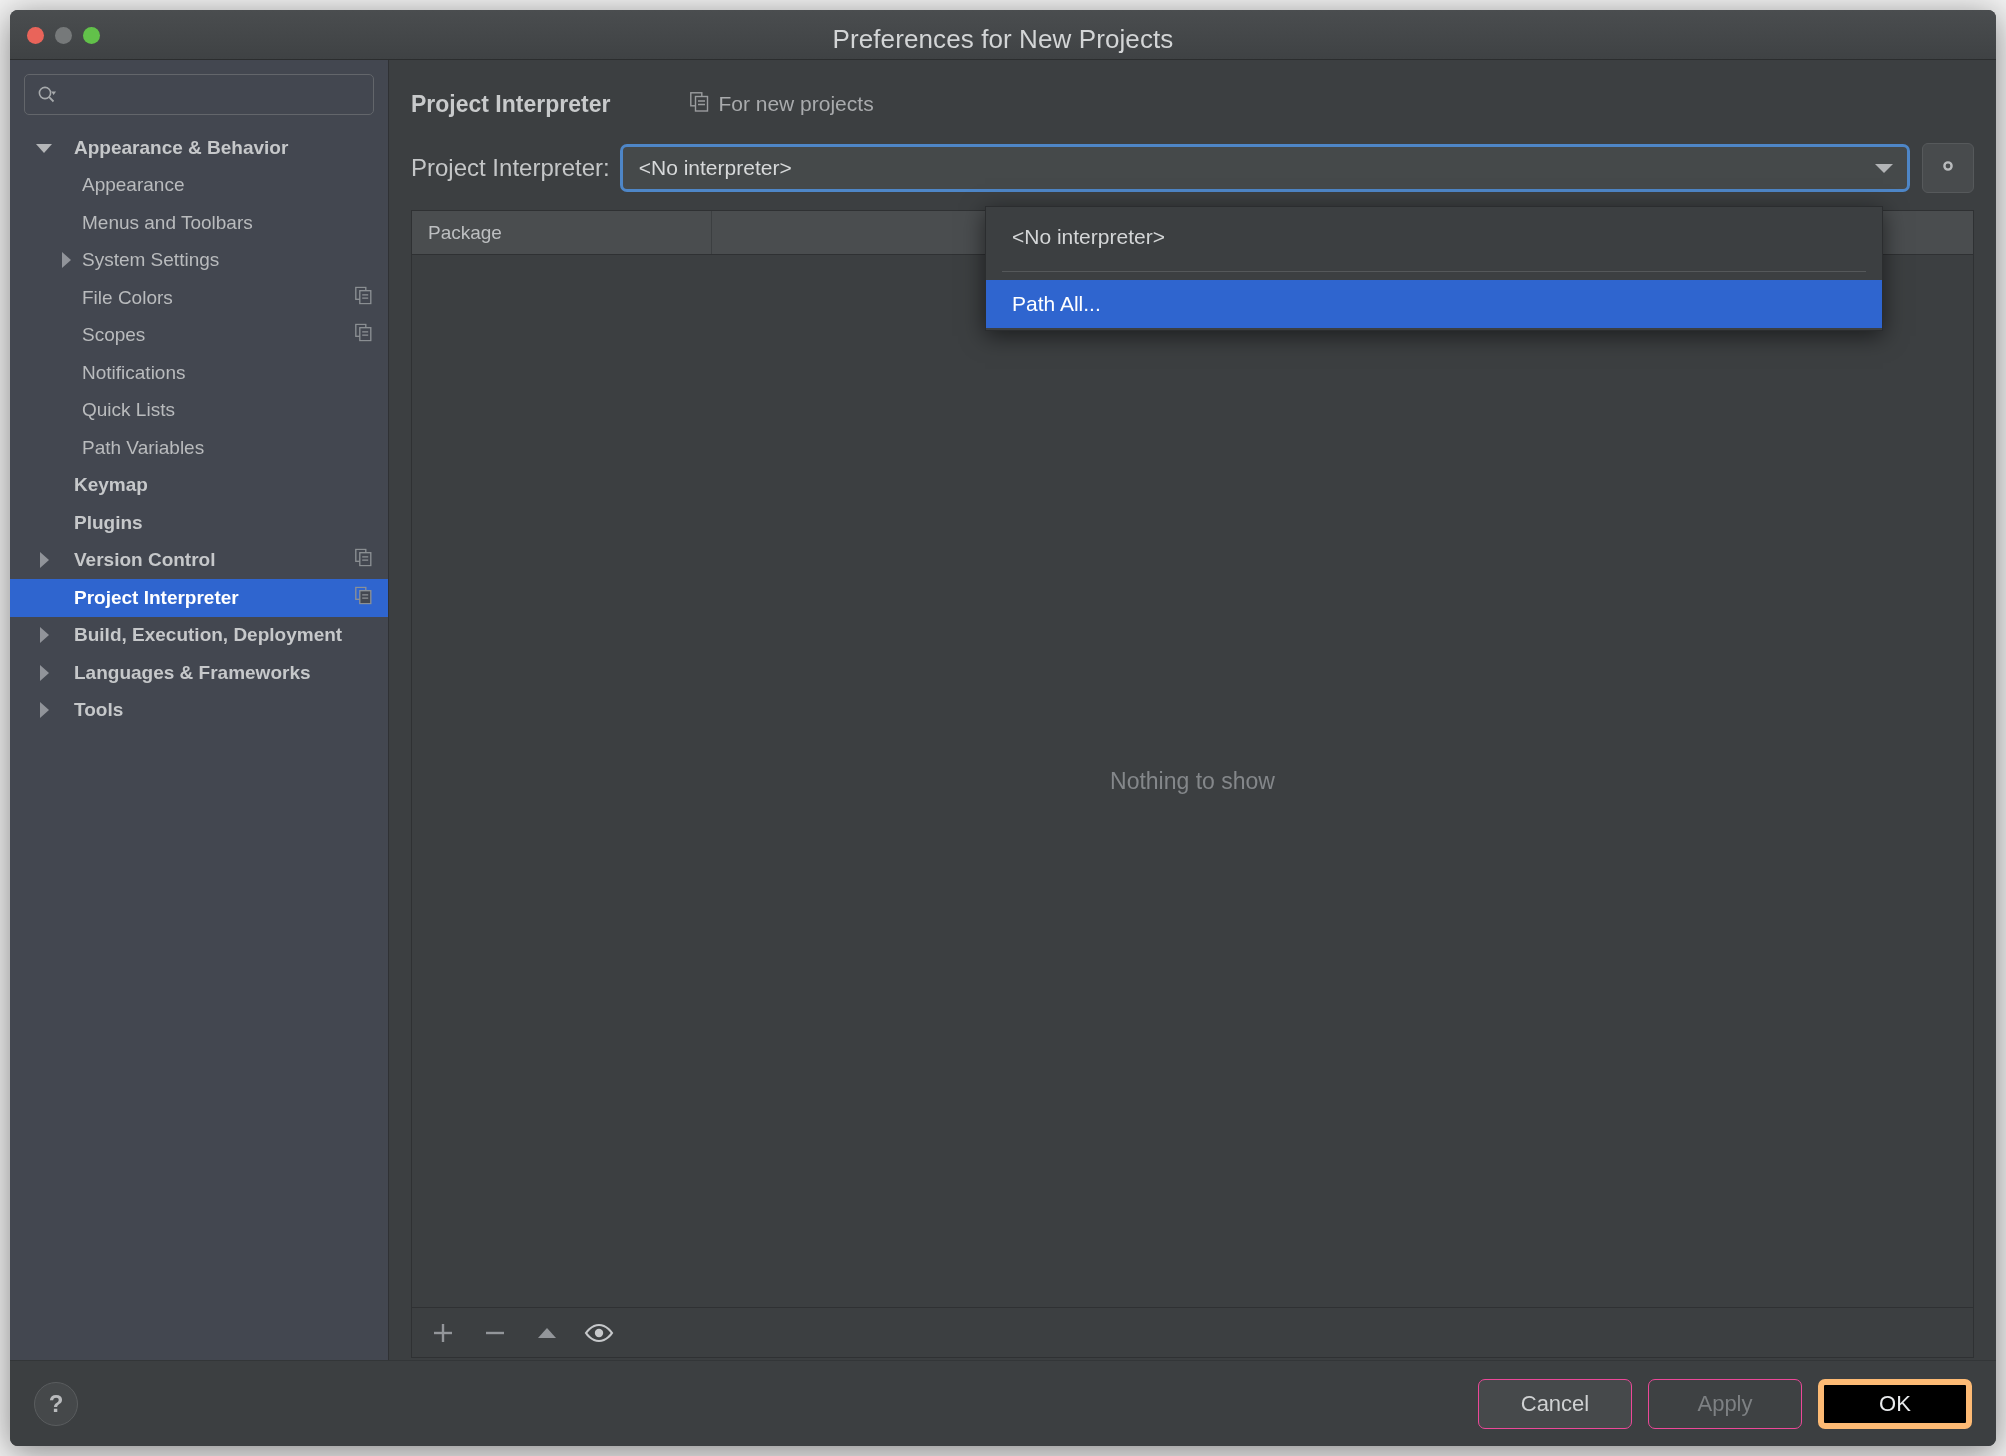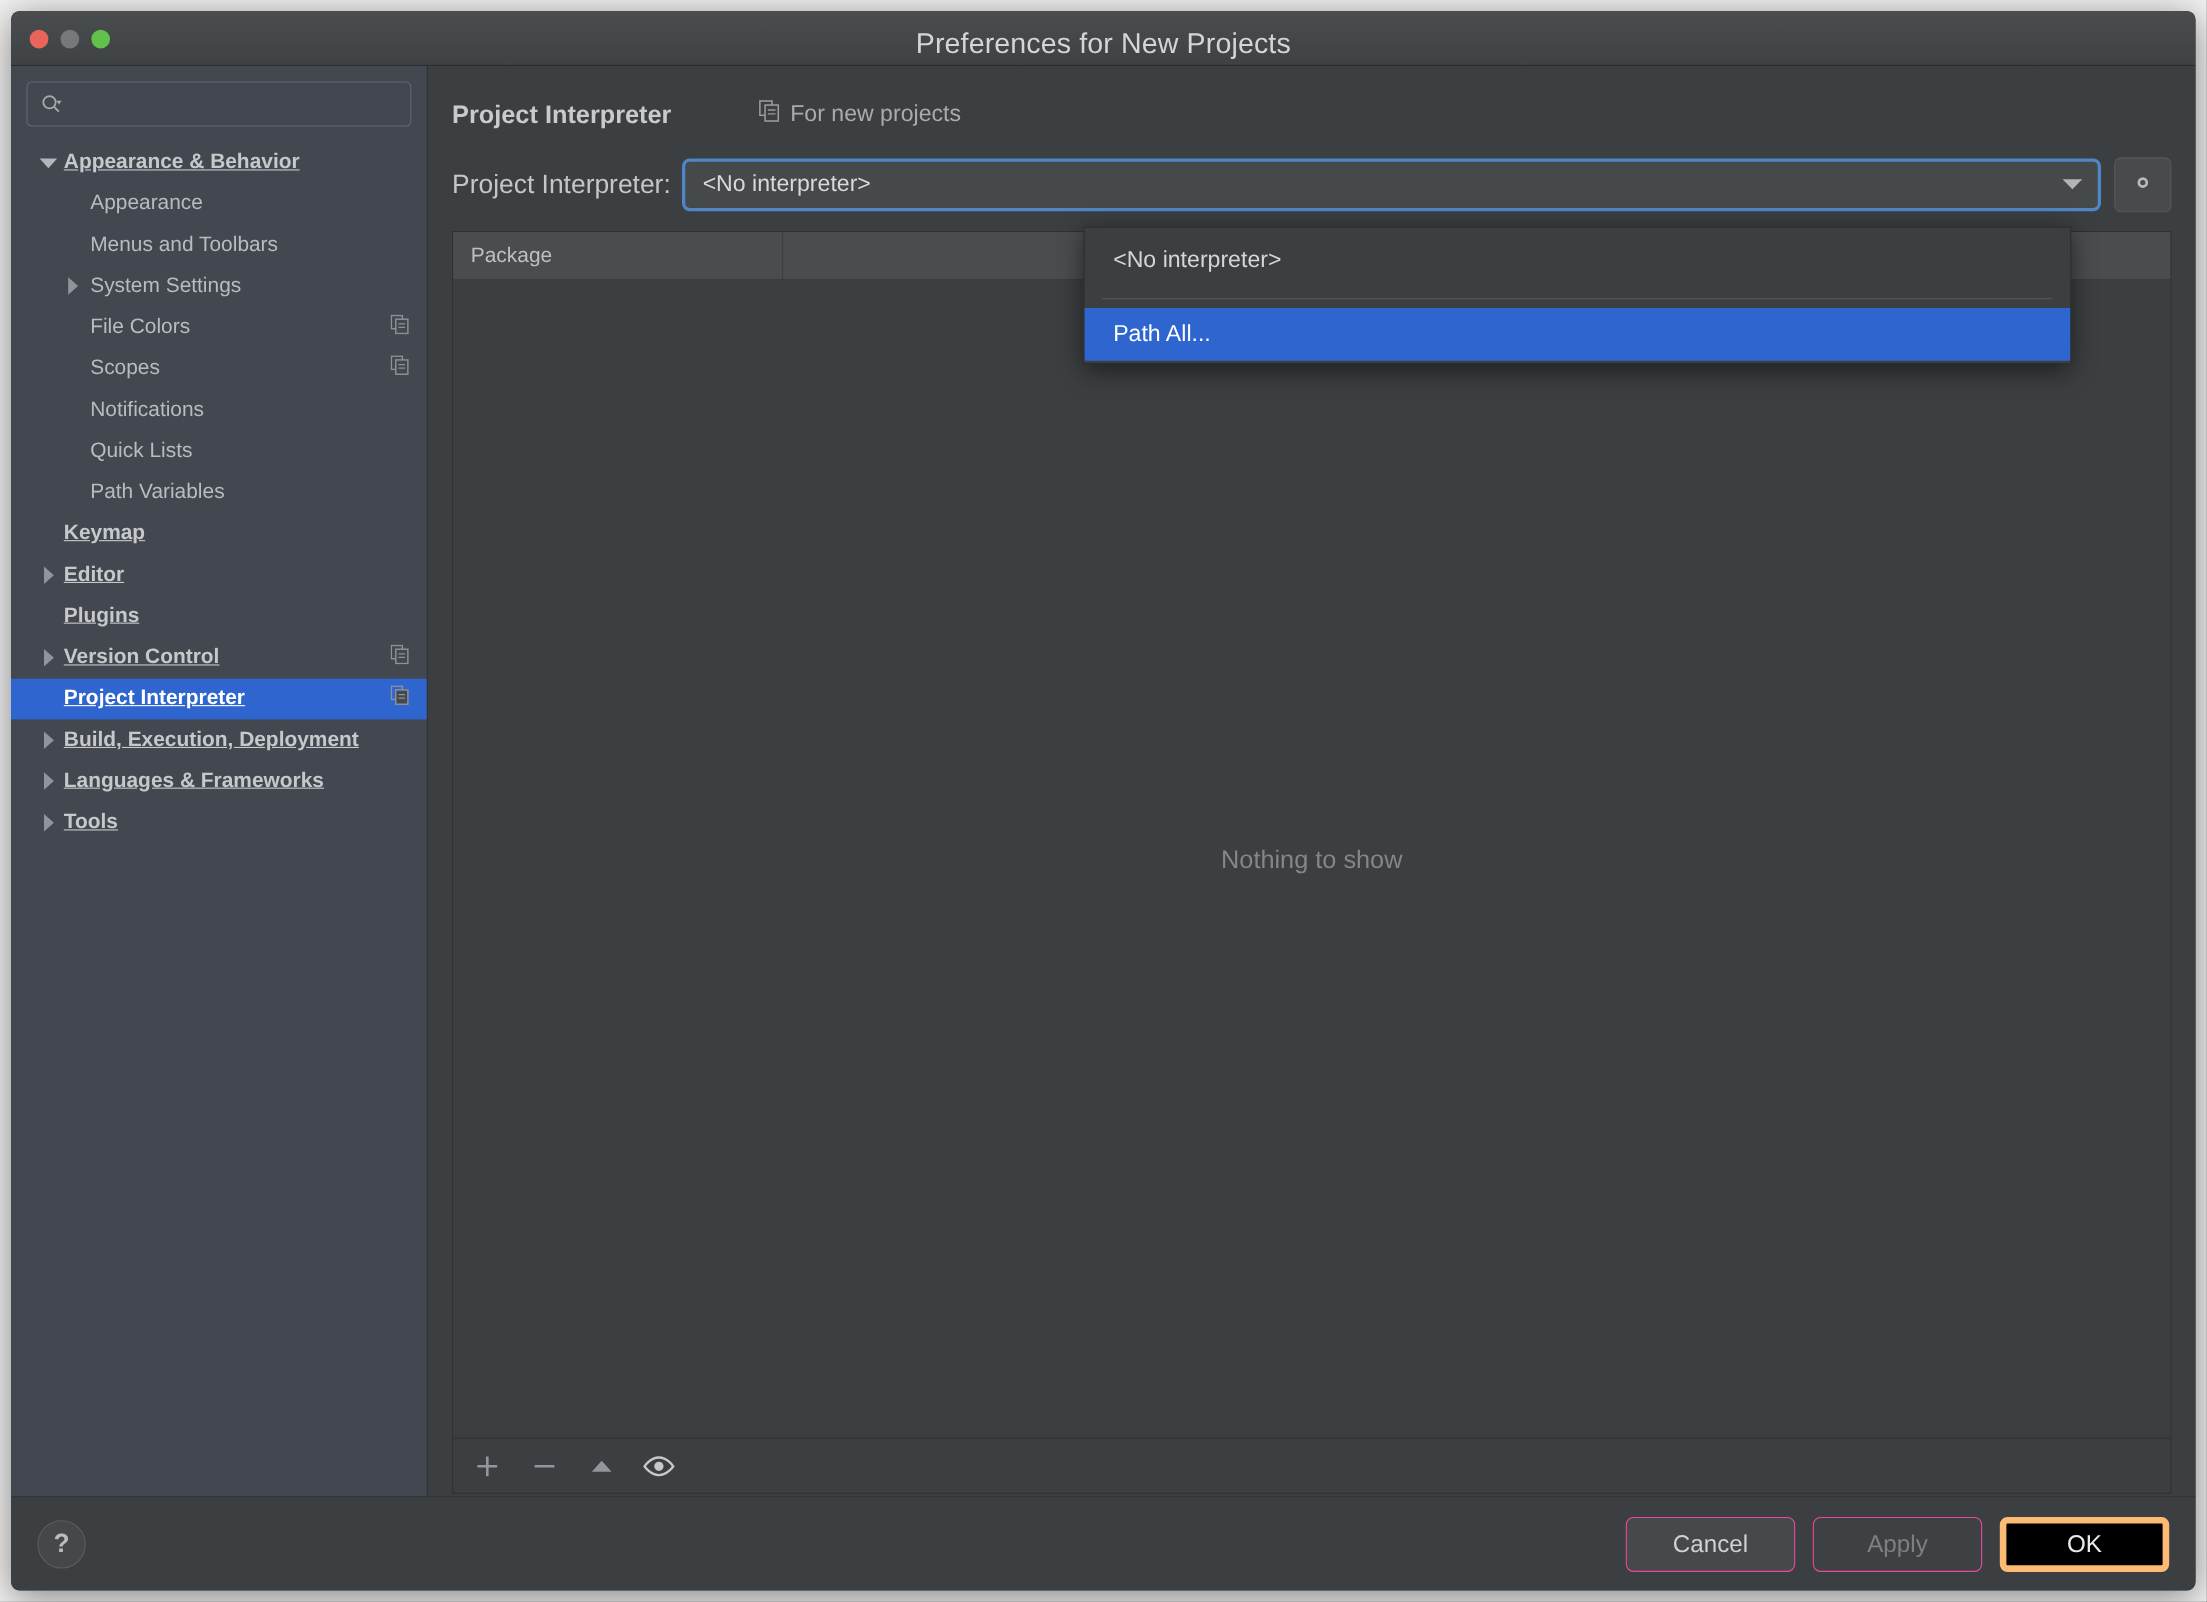--- a/index.html
+++ b/index.html
@@ -88,21 +88,21 @@
   }
   .tree-row.bold { font-weight: bold; color: #c6c8ca; }
   .tree-row.selected { background: #2f65cf; }
   .tree-row.selected .tree-label { color: #ffffff; font-weight: bold; }
   .twisty {
     width: 28px; flex: 0 0 28px; display: flex; align-items: center; justify-content: center;
   }
   .twisty svg { display: block; }
   .tree-label { white-space: nowrap; }
   .lvl0 .twisty { margin-left: 20px; }
-  .lvl0 .tree-label { margin-left: 0; text-decoration: underline; }
+  .lvl0 .tree-label { margin-left: 16px; }
   .lvl1 .twisty { margin-left: 42px; }
   .lvl1 .tree-label { margin-left: 2px; }
   .copy-badge {
     position: absolute; right: 16px; top: 50%; transform: translateY(-50%);
   }
 
   
   #main {
     flex: 1 1 auto; min-width: 0;
     background: #3c3f41;
@@ -316,28 +316,20 @@
           </div>
           <div class="tree-row lvl1">
             <span class="twisty"></span>
             <span class="tree-label">Path Variables</span>
           </div>
           <div class="tree-row lvl0 bold">
             <span class="twisty"></span>
             <span class="tree-label">Keymap</span>
           </div>
           <div class="tree-row lvl0 bold">
-            <span class="twisty">
-              <svg width="14" height="18" viewBox="0 0 14 18">
-                <polygon points="3,1 12,9 3,17" fill="#91949a"></polygon>
-              </svg>
-            </span>
-            <span class="tree-label">Editor</span>
-          </div>
-          <div class="tree-row lvl0 bold">
             <span class="twisty"></span>
             <span class="tree-label">Plugins</span>
           </div>
           <div class="tree-row lvl0 bold">
             <span class="twisty">
               <svg width="14" height="18" viewBox="0 0 14 18">
                 <polygon points="3,1 12,9 3,17" fill="#91949a"></polygon>
               </svg>
             </span>
             <span class="tree-label">Version Control</span>

